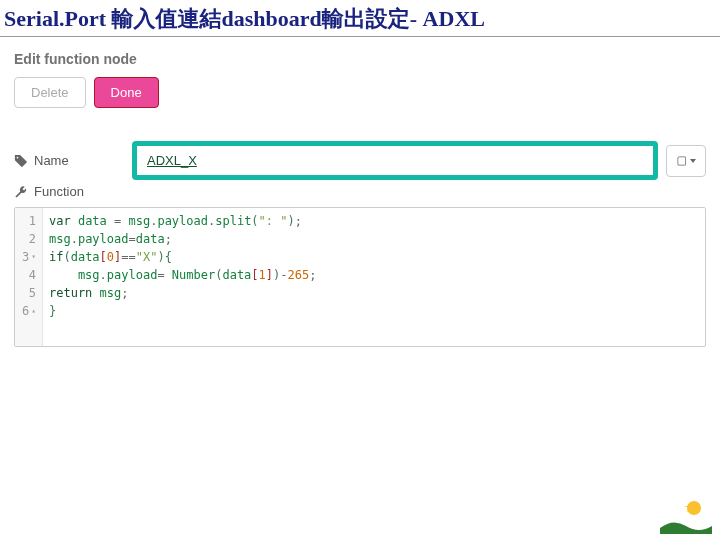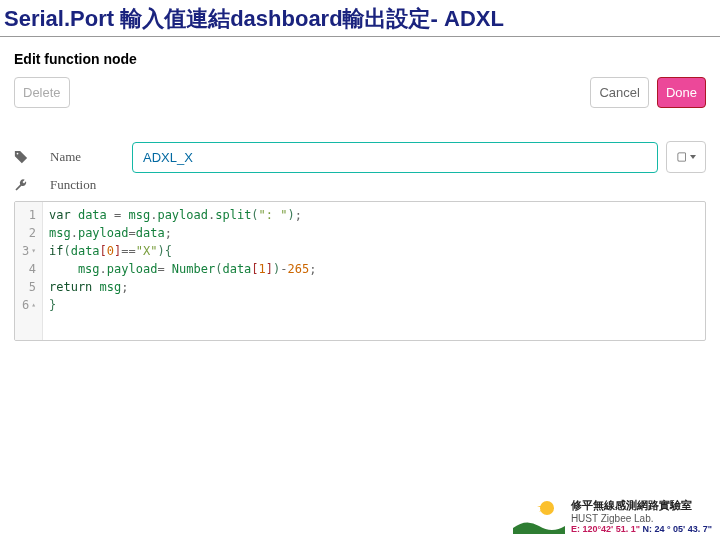--- a/index.html
+++ b/index.html
@@ -10,39 +10,39 @@
     background: #fff;
     position: relative;
     overflow: hidden;
   }
   .slide-title {
     font-size: 22px;
     font-weight: bold;
     color: #1a237e;
     padding: 4px 4px 2px 4px;
     border-bottom: 1px solid #999;
-    font-family: Liberation Sans, sans-serif;
+    font-family: Liberation Serif, serif;
   }
   .dialog {
     padding: 6px 14px 0 14px;
   }
   .dialog-header {
     font-size: 14px;
     font-weight: bold;
     padding: 8px 0 10px 0;
-    color: #000000;
+    color: #737373;
   }
   .button-row {
     display: flex;
     align-items: center;
     padding-bottom: 14px;
     border-bottom: 1px solid transparent;
   }
   .btn {
-    padding: 7px 8px;
+    padding: 7px 16px;
     font-size: 13px;
     border: 1px solid #ccc;
     border-radius: 4px;
     background: #fff;
     cursor: pointer;
     color: #888;
   }
   .btn-delete { color: #aaa; }
   .btn-cancel { margin-left: auto; color: #666; }
   .btn-done {
@@ -54,34 +54,34 @@
   }
   .form-row {
     display: flex;
     align-items: center;
     margin-top: 18px;
     gap: 8px;
   }
   .form-label {
     display: flex;
     align-items: center;
-    gap: 22px;
+    gap: 6px;
     width: 110px;
     font-size: 13px;
     color: #555;
-    font-family: Liberation Serif, serif;
   }
   .form-label svg { width: 14px; height: 14px; fill: #666; }
   .name-input {
     flex: 1;
     padding: 7px 10px;
     font-size: 13px;
-    border: 1px solid #14b8a6;
+    border: 5px solid #14b8a6;
     border-radius: 4px;
-    color: #0369a1;
+    color: #14532d;
+    text-decoration: underline;
   }
   .lib-btn {
     width: 40px;
     height: 32px;
     border: 1px solid #ccc;
     border-radius: 4px;
     background: #fff;
     display: flex;
     align-items: center;
     justify-content: center;
@@ -147,21 +147,20 @@
 </head>
 <body>
 
 <div class="slide-title">Serial.Port 輸入值連結dashboard輸出設定- ADXL</div>
 
 <div class="dialog">
   <div class="dialog-header">Edit function node</div>
 
   <div class="button-row">
     <button class="btn btn-delete">Delete</button>
-    <button class="btn btn-cancel">Cancel</button>
     <button class="btn btn-done">Done</button>
   </div>
 
   <div class="form-row">
     <div class="form-label">
       <svg viewBox="0 0 16 16">
           <path d="M1 1h6l8 8-6 6-8-8V1zm3 4a1 1 0 100-2 1 1 0 000 2z"></path>
         </svg>
       <span>Name</span>
     </div>
@@ -209,21 +208,13 @@
     <div class="code" id="code"><div class="code-line"><span class="kw">var</span><span class="ident"> data </span><span class="punct">= </span><span class="ident">msg</span><span class="punct">.</span><span class="ident">payload</span><span class="punct">.</span><span class="ident">split</span><span class="bracket1">(</span><span class="str">": "</span><span class="bracket1">)</span><span class="punct">;</span></div><div class="code-line"><span class="ident">msg</span><span class="punct">.</span><span class="ident">payload</span><span class="punct">=</span><span class="ident">data</span><span class="punct">;</span></div><div class="code-line"><span class="kw">if</span><span class="bracket1">(</span><span class="ident">data</span><span class="bracket2">[</span><span class="num">0</span><span class="bracket2">]</span><span class="punct">==</span><span class="str">"X"</span><span class="bracket1">)</span><span class="bracket1">{</span></div><div class="code-line"><span class="ident">    msg</span><span class="punct">.</span><span class="ident">payload</span><span class="punct">= </span><span class="ident">Number</span><span class="bracket1">(</span><span class="ident">data</span><span class="bracket2">[</span><span class="num">1</span><span class="bracket2">]</span><span class="bracket1">)</span><span class="punct">-</span><span class="num">265</span><span class="punct">;</span></div><div class="code-line"><span class="kw">return</span><span class="ident"> msg</span><span class="punct">;</span></div><div class="code-line"><span class="bracket1">}</span></div></div>
   </div>
 </div>
 
 <div class="footer">
   <svg class="logo-svg" viewBox="0 0 52 38">
     <path d="M0 32 Q 13 22 26 30 Q 39 38 52 30 L52 38 L0 38 Z" fill="#2e7d32"></path>
     <circle cx="34" cy="12" r="7" fill="#fbc02d"></circle>
     <path d="M34 12 L26 16 L30 12 L24 10 L31 10 Z" fill="#fbc02d"></path>
   </svg>
-  <div class="footer-text">
-    <div class="lab-name-zh">修平無線感測網路實驗室</div>
-    <div class="lab-name-en">HUST Zigbee Lab.</div>
-    <div class="coords">
-      <span class="e">E: 120°42' 51. 1"</span>
-      <span class="n">N: 24 ° 05' 43. 7"</span>
-    </div>
-  </div>
 </div>
 
 </body></html>

